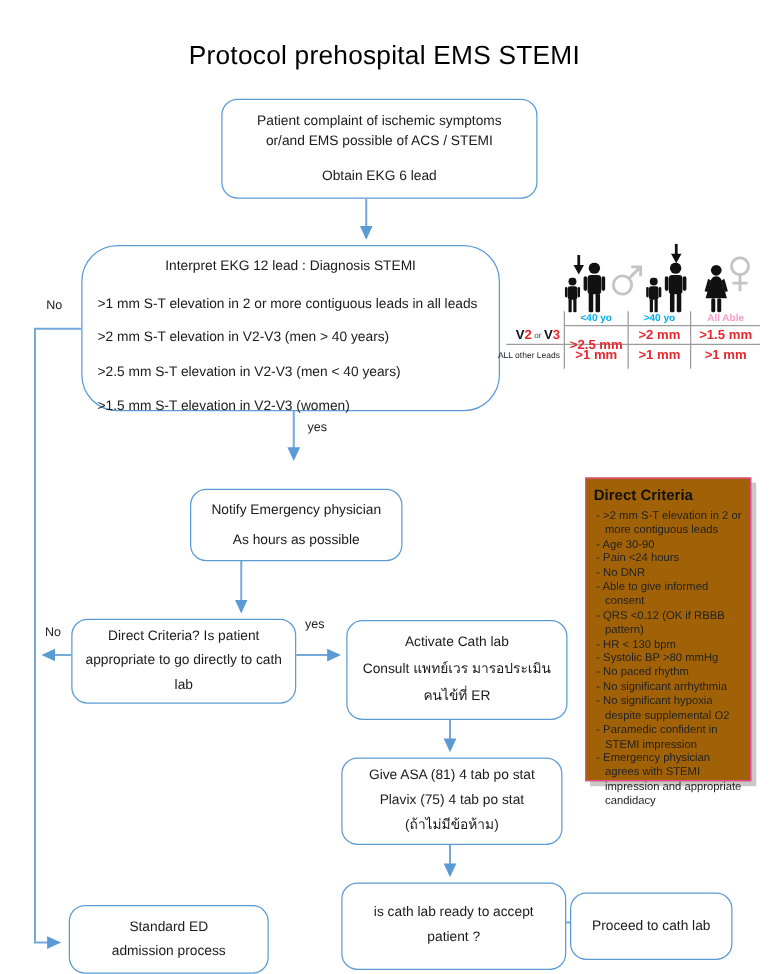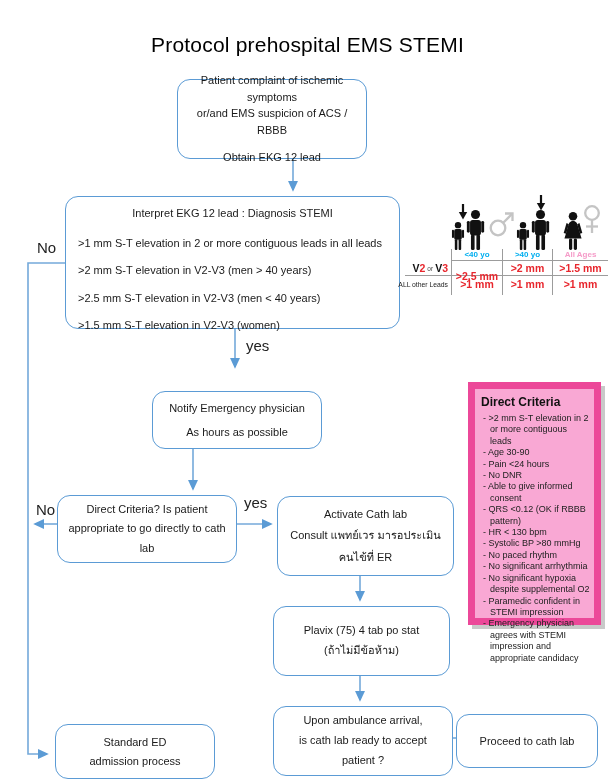--- a/index.html
+++ b/index.html
@@ -4,28 +4,28 @@
 <style>
   html,body{margin:0;padding:0;background:#fff;}
   #canvas{position:relative;width:615px;height:779px;background:#fff;overflow:hidden;
           font-family:"Liberation Sans","DejaVu Sans",sans-serif;color:#1a1a1a;margin-top:11px;}
   #connectors{position:absolute;left:0;top:0;width:615px;height:779px;pointer-events:none;z-index:0;}
   .box{position:absolute;border:1.6px solid #5b9bd5;border-radius:13px;background:#fff;
        box-sizing:border-box;display:flex;flex-direction:column;justify-content:center;
        align-items:center;text-align:center;font-size:11px;line-height:1.5;z-index:2;padding:4px 6px;}
   .title{position:absolute;left:0;top:22px;width:615px;text-align:center;font-size:21px;
          letter-spacing:.2px;color:#000;}
-  .flabel{position:absolute;font-size:15px;color:#222;z-index:3;}
+  .flabel{position:absolute;font-size:10px;color:#222;z-index:3;}
   
-  #box-interpret{justify-content:flex-start;align-items:stretch;text-align:left;padding:8px 12px 22px 12px;}
+  #box-interpret{justify-content:flex-start;align-items:stretch;text-align:left;padding:8px 12px 22px 12px;border-radius:29px;}
   #box-interpret .ib-title{text-align:center;margin-bottom:2px;}
   #box-interpret .crit{margin-top:11px;}
   
-  .panel{position:absolute;left:468px;top:371px;width:133px;height:243px;background:#f9a8d4;
-         border:7px solid #ec4899;box-shadow:4px 4px 0 #c9c9c9;box-sizing:border-box;
+  .panel{position:absolute;left:468px;top:371px;width:133px;height:243px;background:#a16207;
+         border:1px solid #ec4899;box-shadow:4px 4px 0 #c9c9c9;box-sizing:border-box;
          padding:6px 4px 4px 6px;z-index:2;}
   .panel .p-title{font-size:12px;font-weight:bold;margin-bottom:4px;color:#111;}
   .panel .p-item{font-size:9px;line-height:11.4px;padding-left:9px;text-indent:-7px;color:#222;}
   
   .sttable{position:absolute;left:405px;top:238px;width:205px;height:48px;z-index:2;}
   .cell{position:absolute;display:flex;align-items:center;justify-content:center;white-space:nowrap;}
   .hdr{font-size:8px;font-weight:bold;}
   .hdr-blue{color:#00aeef;} .hdr-pink{color:#f59bc8;}
   .val{font-size:10.5px;font-weight:bold;color:#e8262d;}
   .rowlbl1{font-size:10.5px;font-weight:bold;justify-content:flex-end;color:#111;}
@@ -54,24 +54,24 @@
       <path d="M57,513 H35" marker-end="url(#arr)"></path>
       <path d="M65,252 H28 V743 H47" marker-end="url(#arr)"></path>
       <path d="M360,565 V589" marker-end="url(#arr)"></path>
       <path d="M360,665 V689" marker-end="url(#arr)"></path>
       <path d="M453,727 H469" marker-end="url(#arr)"></path>
     </g>
   </svg>
 
   <div class="title">Protocol prehospital EMS STEMI</div>
 
-  <div class="box" style="left:177px;top:68px;width:190px;height:80px;">
+  <div class="box" style="left:177px;top:68px;width:253px;height:80px;">
     <div>Patient complaint of ischemic symptoms</div>
-    <div>or/and EMS suspicion of ACS / RBBB</div>
-    <div style="margin-top:11px;">Obtain EKG 12 lead</div>
+    <div>or/and EMS possible of ACS / STEMI</div>
+    <div style="margin-top:11px;">Obtain EKG 6 lead</div>
   </div>
 
   <div class="box" id="box-interpret" style="left:65px;top:185px;width:335px;height:133px;">
     <div class="ib-title">Interpret EKG 12 lead : Diagnosis STEMI</div>
     <div class="crit">&gt;1 mm S-T elevation in 2 or more contiguous leads in all leads</div>
     <div class="crit">&gt;2 mm S-T elevation in V2-V3  (men &gt; 40 years)</div>
     <div class="crit">&gt;2.5 mm S-T elevation in V2-V3  (men &lt; 40 years)</div>
     <div class="crit">&gt;1.5 mm  S-T elevation in V2-V3  (women)</div>
   </div>
 
@@ -84,31 +84,31 @@
     <div>Direct Criteria? Is patient appropriate to go directly to cath lab</div>
   </div>
 
   <div class="box" style="left:277px;top:485px;width:177px;height:80px;line-height:1.95;">
     <div>Activate Cath lab</div>
     <div>Consult แพทย์เวร มารอประเมิน</div>
     <div>คนไข้ที่ ER</div>
   </div>
 
   <div class="box" style="left:273px;top:595px;width:177px;height:70px;line-height:1.8;">
+    <div>Give ASA (81) 4 tab po stat</div>
     <div>Plavix (75) 4 tab po stat</div>
     <div>(ถ้าไม่มีข้อห้าม)</div>
   </div>
 
   <div class="box" style="left:273px;top:695px;width:180px;height:70px;line-height:1.8;">
-    <div>Upon ambulance arrival,</div>
     <div>is cath lab ready to accept</div>
     <div>patient ?</div>
   </div>
 
-  <div class="box" style="left:456px;top:703px;width:142px;height:54px;">
+  <div class="box" style="left:456px;top:703px;width:130px;height:54px;">
     <div>Proceed to cath lab</div>
   </div>
 
   <div class="box" style="left:55px;top:713px;width:160px;height:55px;line-height:1.7;">
     <div>Standard ED</div>
     <div>admission process</div>
   </div>
 
   <span class="flabel" style="left:37px;top:228px;">No</span>
   <span class="flabel" style="left:246px;top:326px;">yes</span>
@@ -207,21 +207,21 @@
 
   <div class="sttable">
     <div class="tline" style="left:46px;top:0;width:1px;height:46px;"></div>
     <div class="tline" style="left:97px;top:0;width:1px;height:46px;"></div>
     <div class="tline" style="left:147px;top:0;width:1px;height:46px;"></div>
     <div class="tline" style="left:47px;top:11px;width:156px;height:1px;"></div>
     <div class="tline" style="left:0;top:26px;width:203px;height:1px;"></div>
 
     <div class="cell hdr hdr-blue" style="left:47px;top:1px;width:50px;height:9px;">&lt;40 yo</div>
     <div class="cell hdr hdr-blue" style="left:98px;top:1px;width:49px;height:9px;">&gt;40 yo</div>
-    <div class="cell hdr hdr-pink" style="left:148px;top:1px;width:55px;height:9px;">All Ages</div>
+    <div class="cell hdr hdr-pink" style="left:148px;top:1px;width:55px;height:9px;">All Able</div>
 
     <div class="cell rowlbl1" style="left:0;top:13px;width:43px;height:12px;">
       <span>V</span>
         <span class="dig">2</span>
         <span class="or">or</span>
         <span>V</span>
         <span class="dig">3</span>
     </div>
     <div class="cell val" style="left:47px;top:13px;width:50px;height:28px;">&gt;2.5 mm</div>
     <div class="cell val" style="left:98px;top:13px;width:49px;height:12px;">&gt;2 mm</div>

